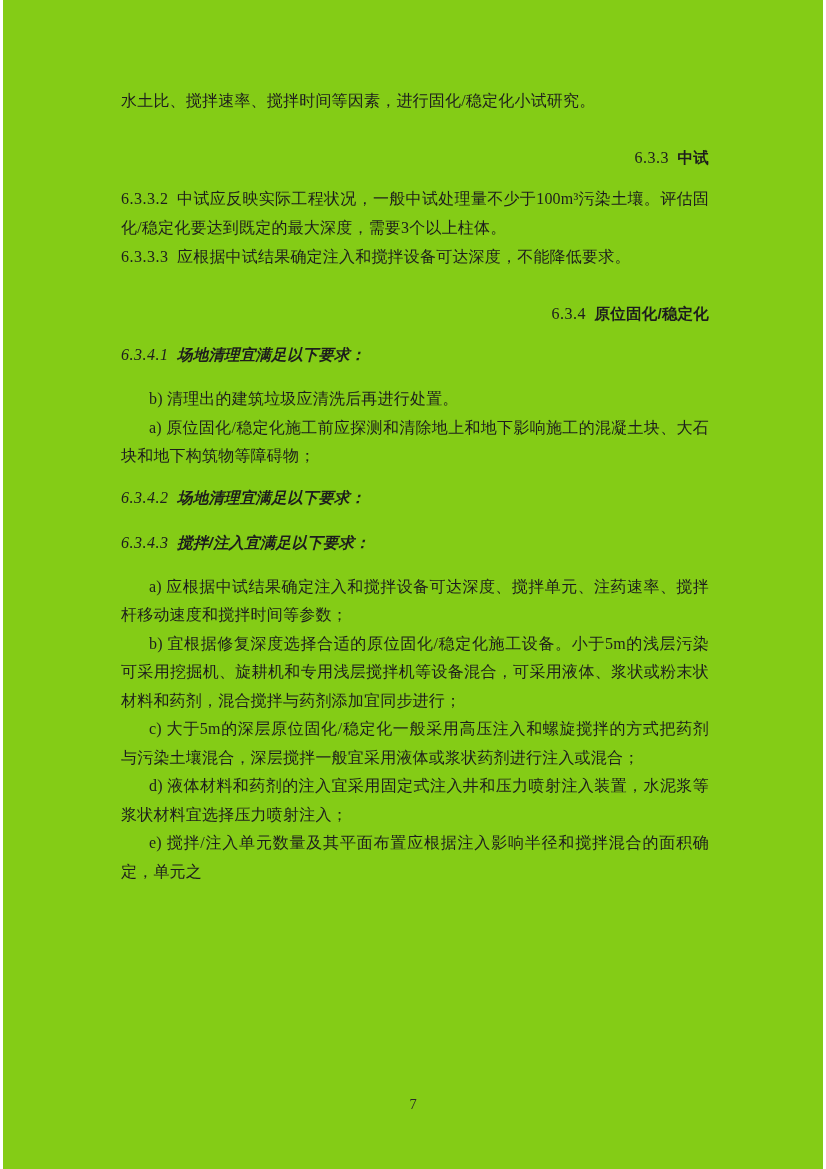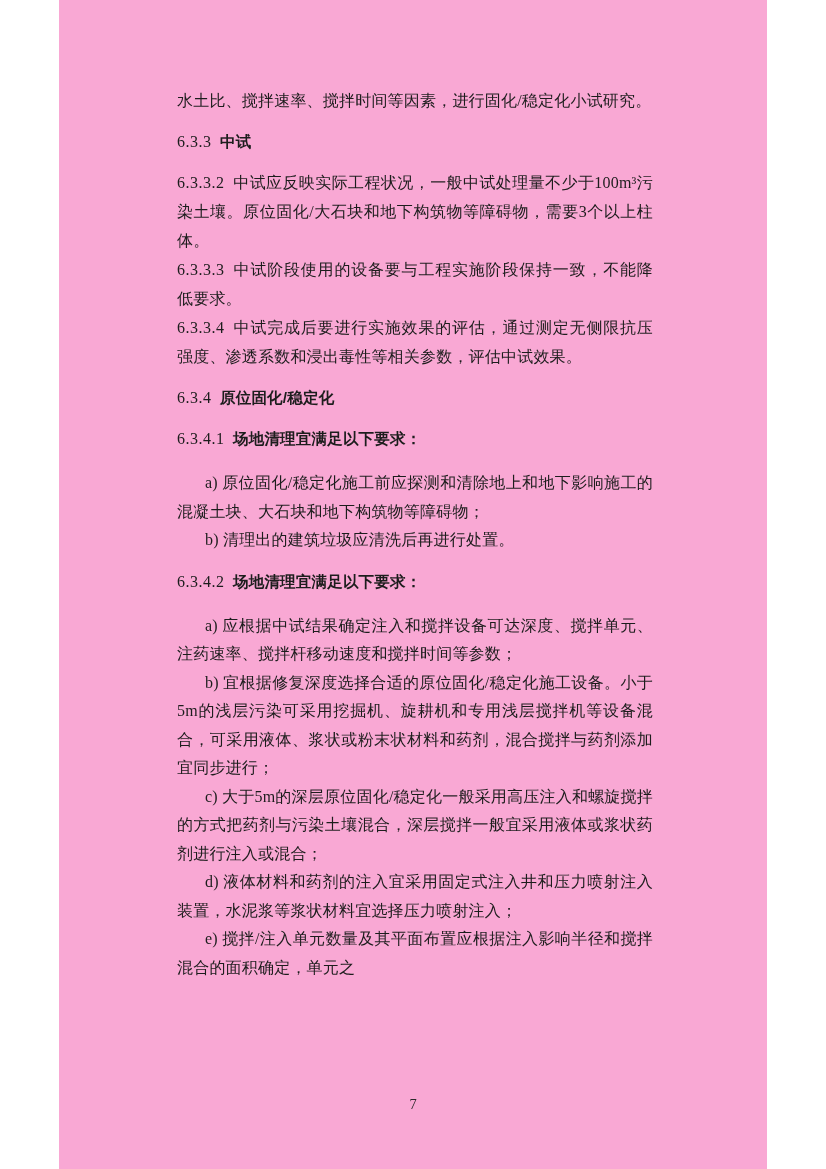--- a/index.html
+++ b/index.html
@@ -1,43 +1,44 @@
 <!DOCTYPE html>
 <html><head>
 <meta charset="utf-8">
 <style>
   html, body { margin: 0; padding: 0; background: #ffffff; }
   .page {
     position: relative;
-    width: 708px;
+    width: 820px;
     height: 1169px;
     margin: 0 auto;
-    background: #f9a8d4;
+    background: #84cc16;
     box-sizing: border-box;
     padding: 86px 114px 0 118px;
     font-family: "Liberation Serif", "DejaVu Serif", serif;
     font-size: 16px;
     color: #1d1d1d;
     overflow: hidden;
   }
   .content p {
     margin: 0;
     text-align: justify;
     line-height: 29px;
     letter-spacing: 0.2px;
   }
   .content p.heading {
-    margin-top: 12px;
+    margin-top: 28px;
     margin-bottom: 12px;
-    text-align: left;
+    text-align: right;
   }
   .content p.subheading {
     margin-top: 12px;
     margin-bottom: 16px;
     text-align: left;
+    font-style: italic;
   }
   .content p.heading .txt,
   .content p.subheading .txt {
     font-weight: bold;
     font-family: "Liberation Sans", "DejaVu Sans", sans-serif;
     font-size: 15.5px;
   }
   .content p.item {
     line-height: 28.5px;
     text-indent: 28px;
@@ -53,28 +54,28 @@
     color: #2a2a2a;
   }
 </style>
 </head>
 <body>
 
 <div class="page">
   <div class="content">
       <p class="para"><span class="txt">水土比、搅拌速率、搅拌时间等因素，进行固化/稳定化小试研究。</span></p>
       <p class="heading"><span class="num">6.3.3 </span><span class="txt">中试</span></p>
-      <p class="para"><span class="num">6.3.3.2 </span><span class="txt">中试应反映实际工程状况，一般中试处理量不少于100m³污染土壤。原位固化/大石块和地下构筑物等障碍物，需要3个以上柱体。</span></p>
-      <p class="para"><span class="num">6.3.3.3 </span><span class="txt">中试阶段使用的设备要与工程实施阶段保持一致，不能降低要求。</span></p>
-      <p class="para"><span class="num">6.3.3.4 </span><span class="txt">中试完成后要进行实施效果的评估，通过测定无侧限抗压强度、渗透系数和浸出毒性等相关参数，评估中试效果。</span></p>
+      <p class="para"><span class="num">6.3.3.2 </span><span class="txt">中试应反映实际工程状况，一般中试处理量不少于100m³污染土壤。评估固化/稳定化要达到既定的最大深度，需要3个以上柱体。</span></p>
+      <p class="para"><span class="num">6.3.3.3 </span><span class="txt">应根据中试结果确定注入和搅拌设备可达深度，不能降低要求。</span></p>
       <p class="heading"><span class="num">6.3.4 </span><span class="txt">原位固化/稳定化</span></p>
       <p class="subheading"><span class="num">6.3.4.1 </span><span class="txt">场地清理宜满足以下要求：</span></p>
+      <p class="item"><span class="marker">b) </span><span class="txt">清理出的建筑垃圾应清洗后再进行处置。</span></p>
       <p class="item"><span class="marker">a) </span><span class="txt">原位固化/稳定化施工前应探测和清除地上和地下影响施工的混凝土块、大石块和地下构筑物等障碍物；</span></p>
-      <p class="item"><span class="marker">b) </span><span class="txt">清理出的建筑垃圾应清洗后再进行处置。</span></p>
       <p class="subheading"><span class="num">6.3.4.2 </span><span class="txt">场地清理宜满足以下要求：</span></p>
+      <p class="subheading"><span class="num">6.3.4.3 </span><span class="txt">搅拌/注入宜满足以下要求：</span></p>
       <p class="item"><span class="marker">a) </span><span class="txt">应根据中试结果确定注入和搅拌设备可达深度、搅拌单元、注药速率、搅拌杆移动速度和搅拌时间等参数；</span></p>
       <p class="item"><span class="marker">b) </span><span class="txt">宜根据修复深度选择合适的原位固化/稳定化施工设备。小于5m的浅层污染可采用挖掘机、旋耕机和专用浅层搅拌机等设备混合，可采用液体、浆状或粉末状材料和药剂，混合搅拌与药剂添加宜同步进行；</span></p>
       <p class="item"><span class="marker">c) </span><span class="txt">大于5m的深层原位固化/稳定化一般采用高压注入和螺旋搅拌的方式把药剂与污染土壤混合，深层搅拌一般宜采用液体或浆状药剂进行注入或混合；</span></p>
       <p class="item"><span class="marker">d) </span><span class="txt">液体材料和药剂的注入宜采用固定式注入井和压力喷射注入装置，水泥浆等浆状材料宜选择压力喷射注入；</span></p>
       <p class="item"><span class="marker">e) </span><span class="txt">搅拌/注入单元数量及其平面布置应根据注入影响半径和搅拌混合的面积确定，单元之</span></p>
     </div>
   <div class="footer">7</div>
 </div>
 
 </body></html>

